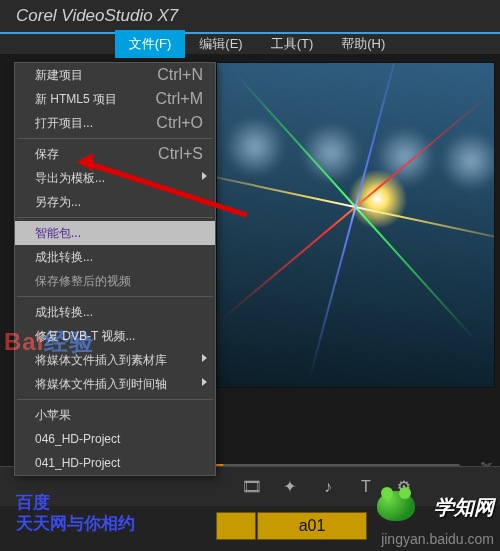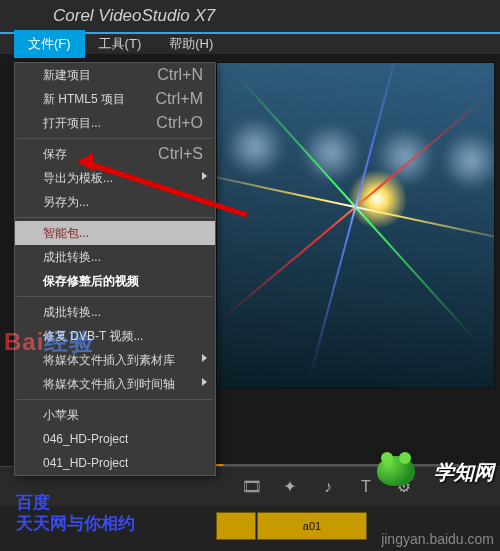--- a/index.html
+++ b/index.html
@@ -1,28 +1,28 @@
 <!DOCTYPE html>
 <html><head>
 <meta charset="utf-8">
 <style>
   * { margin: 0; padding: 0; box-sizing: border-box; font-family: "Microsoft YaHei", "SimSun", Arial, sans-serif; }
   body { width: 500px; height: 551px; background: #1a1a1a; overflow: hidden; position: relative; }
 
   .titlebar { height: 34px; background: #2a2a2a; border-bottom: 2px solid #3aa0e0; display: flex; align-items: center; padding-left: 16px; }
-  .titlebar-title { color: #d0d0d0; font-size: 17px; font-style: italic; font-weight: 500; margin-left: 37px; }
-
-  .menubar { height: 20px; background: #2a2a2a; display: flex; align-items: center; padding-left: 14px; gap: 0; }
+  .titlebar-title { color: #d0d0d0; font-size: 17px; font-style: italic; font-weight: 500; }
+
+  .menubar { height: 20px; background: #2a2a2a; display: flex; align-items: center; padding-left: 14px; gap: 0; justify-content: center; }
   .menubar-item { color: #d0d0d0; font-size: 13px; padding: 5px 14px; cursor: pointer; }
   .menubar-item.open { background: #00a0e0; color: #fff; }
 
   .dropdown { position: absolute; left: 14px; top: 62px; width: 202px; background: #3a3a3a; border: 1px solid #555; z-index: 50; box-shadow: 2px 2px 8px rgba(0,0,0,.5); }
-  .dd-item { height: 24px; display: flex; align-items: center; justify-content: space-between; color: #d8d8d8; font-size: 12px; padding: 0 12px 0 28px; cursor: pointer; position: relative; }
-  .dd-item.highlight { background: #c0c0c0; color: #7f1d1d; }
-  .dd-item.disabled { color: #ffffff; cursor: default; font-weight: bold; }
+  .dd-item { height: 24px; display: flex; align-items: center; justify-content: space-between; color: #d8d8d8; font-size: 12px; padding: 0 12px 0 20px; cursor: pointer; position: relative; }
+  .dd-item.highlight { background: #c0c0c0; color: #4c1d95; }
+  .dd-item.disabled { color: #a3a3a3; cursor: default; }
   .dd-shortcut { color: #aaa; font-size: 16px; }
   .dd-sep { height: 1px; background: #555; margin: 3px 2px; }
   .dd-sub { position: absolute; right: 8px; top: 6px; width: 0; height: 0; border-top: 4px solid transparent; border-bottom: 4px solid transparent; border-left: 5px solid #ccc; }
 
   .preview-wrap { position: absolute; left: 216px; top: 62px; right: 4px; bottom: 0; }
   .preview { width: 279px; height: 326px; background: radial-gradient(circle at 58% 42%, #fff 0%, #ffe060 4%, rgba(255,224,96,0) 12%),
                                            linear-gradient(200deg, rgba(90,180,255,0.35), rgba(0,0,0,0)),
                                            linear-gradient(160deg, rgba(130,200,255,0.2), rgba(0,0,0,0)),
                                            #05151c;
              position: relative; overflow: hidden; border: 1px solid #111; }
@@ -49,40 +49,41 @@
   .ctrl-btn.play .tri { width:0; height:0; border-top:6px solid transparent; border-bottom:6px solid transparent; border-left:9px solid #ccc; margin-left:2px; }
   .ctrl-sep { width: 1px; height: 24px; background: #444; }
   .timecode { position: absolute; right: 0; top: 6px; background: #000; color: #ccc; font-size: 12px; padding: 2px 6px; border: 1px solid #333; letter-spacing: 0.5px; font-family: monospace; }
 
   .bottombar { position: absolute; top: 466px; left: 0; right: 0; height: 40px; background: #2a2a2a; border-top: 1px solid #444; display:flex; align-items:center; }
   .bottom-icons { display: flex; gap: 14px; margin-left: 240px; }
   .bi { width: 24px; height: 24px; display:flex; align-items:center; justify-content:center; color:#aaa; cursor:pointer; font-size:16px; }
 
   .timeline { position: absolute; top: 506px; left: 0; right: 0; height: 45px; background: #222; }
   .tl-row { position:absolute; top:6px; left: 216px; height: 28px; display:flex; align-items:center; gap:1px; }
-  .tl-block { height: 28px; background: #c79a00; border: 1px solid #6b5200; display:flex; align-items:center; justify-content:center; color:#111; font-size:11px; }
+  .tl-block { height: 28px; background: #c79a00; border: 1px solid #6b5200; display:flex; align-items:center; justify-content:center; color:#111; font-size:16px; }
 
   .wm1 { position:absolute; left: 4px; top: 326px; z-index:70; color:#e02020; font-size:24px; font-weight:bold; opacity:.7; mix-blend-mode: screen; letter-spacing:1px;}
   .wm2 { position:absolute; left: 16px; top: 492px; z-index:70; color:#3a4cf0; font-size:17px; font-weight:bold; line-height:1.25; }
-  .wm3 { position:absolute; right: 6px; top: 452px; z-index:70; color:#1f7a1f; display:flex; align-items:flex-end; gap:17px;}
+  .wm3 { position:absolute; right: 6px; top: 487px; z-index:70; color:#1f7a1f; display:flex; align-items:flex-end; gap:17px;}
   .wm3 .text { color:#fff; font-size:20px; font-style:italic; font-weight:bold; text-shadow:1px 1px 2px #000; }
   .wm4 { position:absolute; right: 6px; bottom: 4px; color:#888; font-size:14px; z-index:71;}
   .frog { width:42px; height:34px; position:relative; }
   .frog::before { content:""; position:absolute; inset:4px 2px 0 2px; background:radial-gradient(circle at 30% 25%, #6fdc44, #1f8a1f 70%); border-radius:50% 50% 45% 45%; }
   .frog::after { content:""; position:absolute; left:6px; top:0; width:12px; height:12px; background:#6fdc44; border-radius:50%; box-shadow: 18px 0 0 #6fdc44; }
 </style>
 </head>
 <body>
 
 <div class="titlebar">
   <span class="titlebar-title">Corel  VideoStudio X7</span>
 </div>
 
 <div class="menubar">
   <div class="menubar-item open">文件(F)</div>
+  <div class="menubar-item">编辑(E)</div>
   <div class="menubar-item">工具(T)</div>
   <div class="menubar-item">帮助(H)</div>
 </div>
 
 <div class="dropdown">
   <div class="dd-item">
     <span>新建项目</span>
     <span class="dd-shortcut">Ctrl+N</span>
   </div>
   <div class="dd-item">

